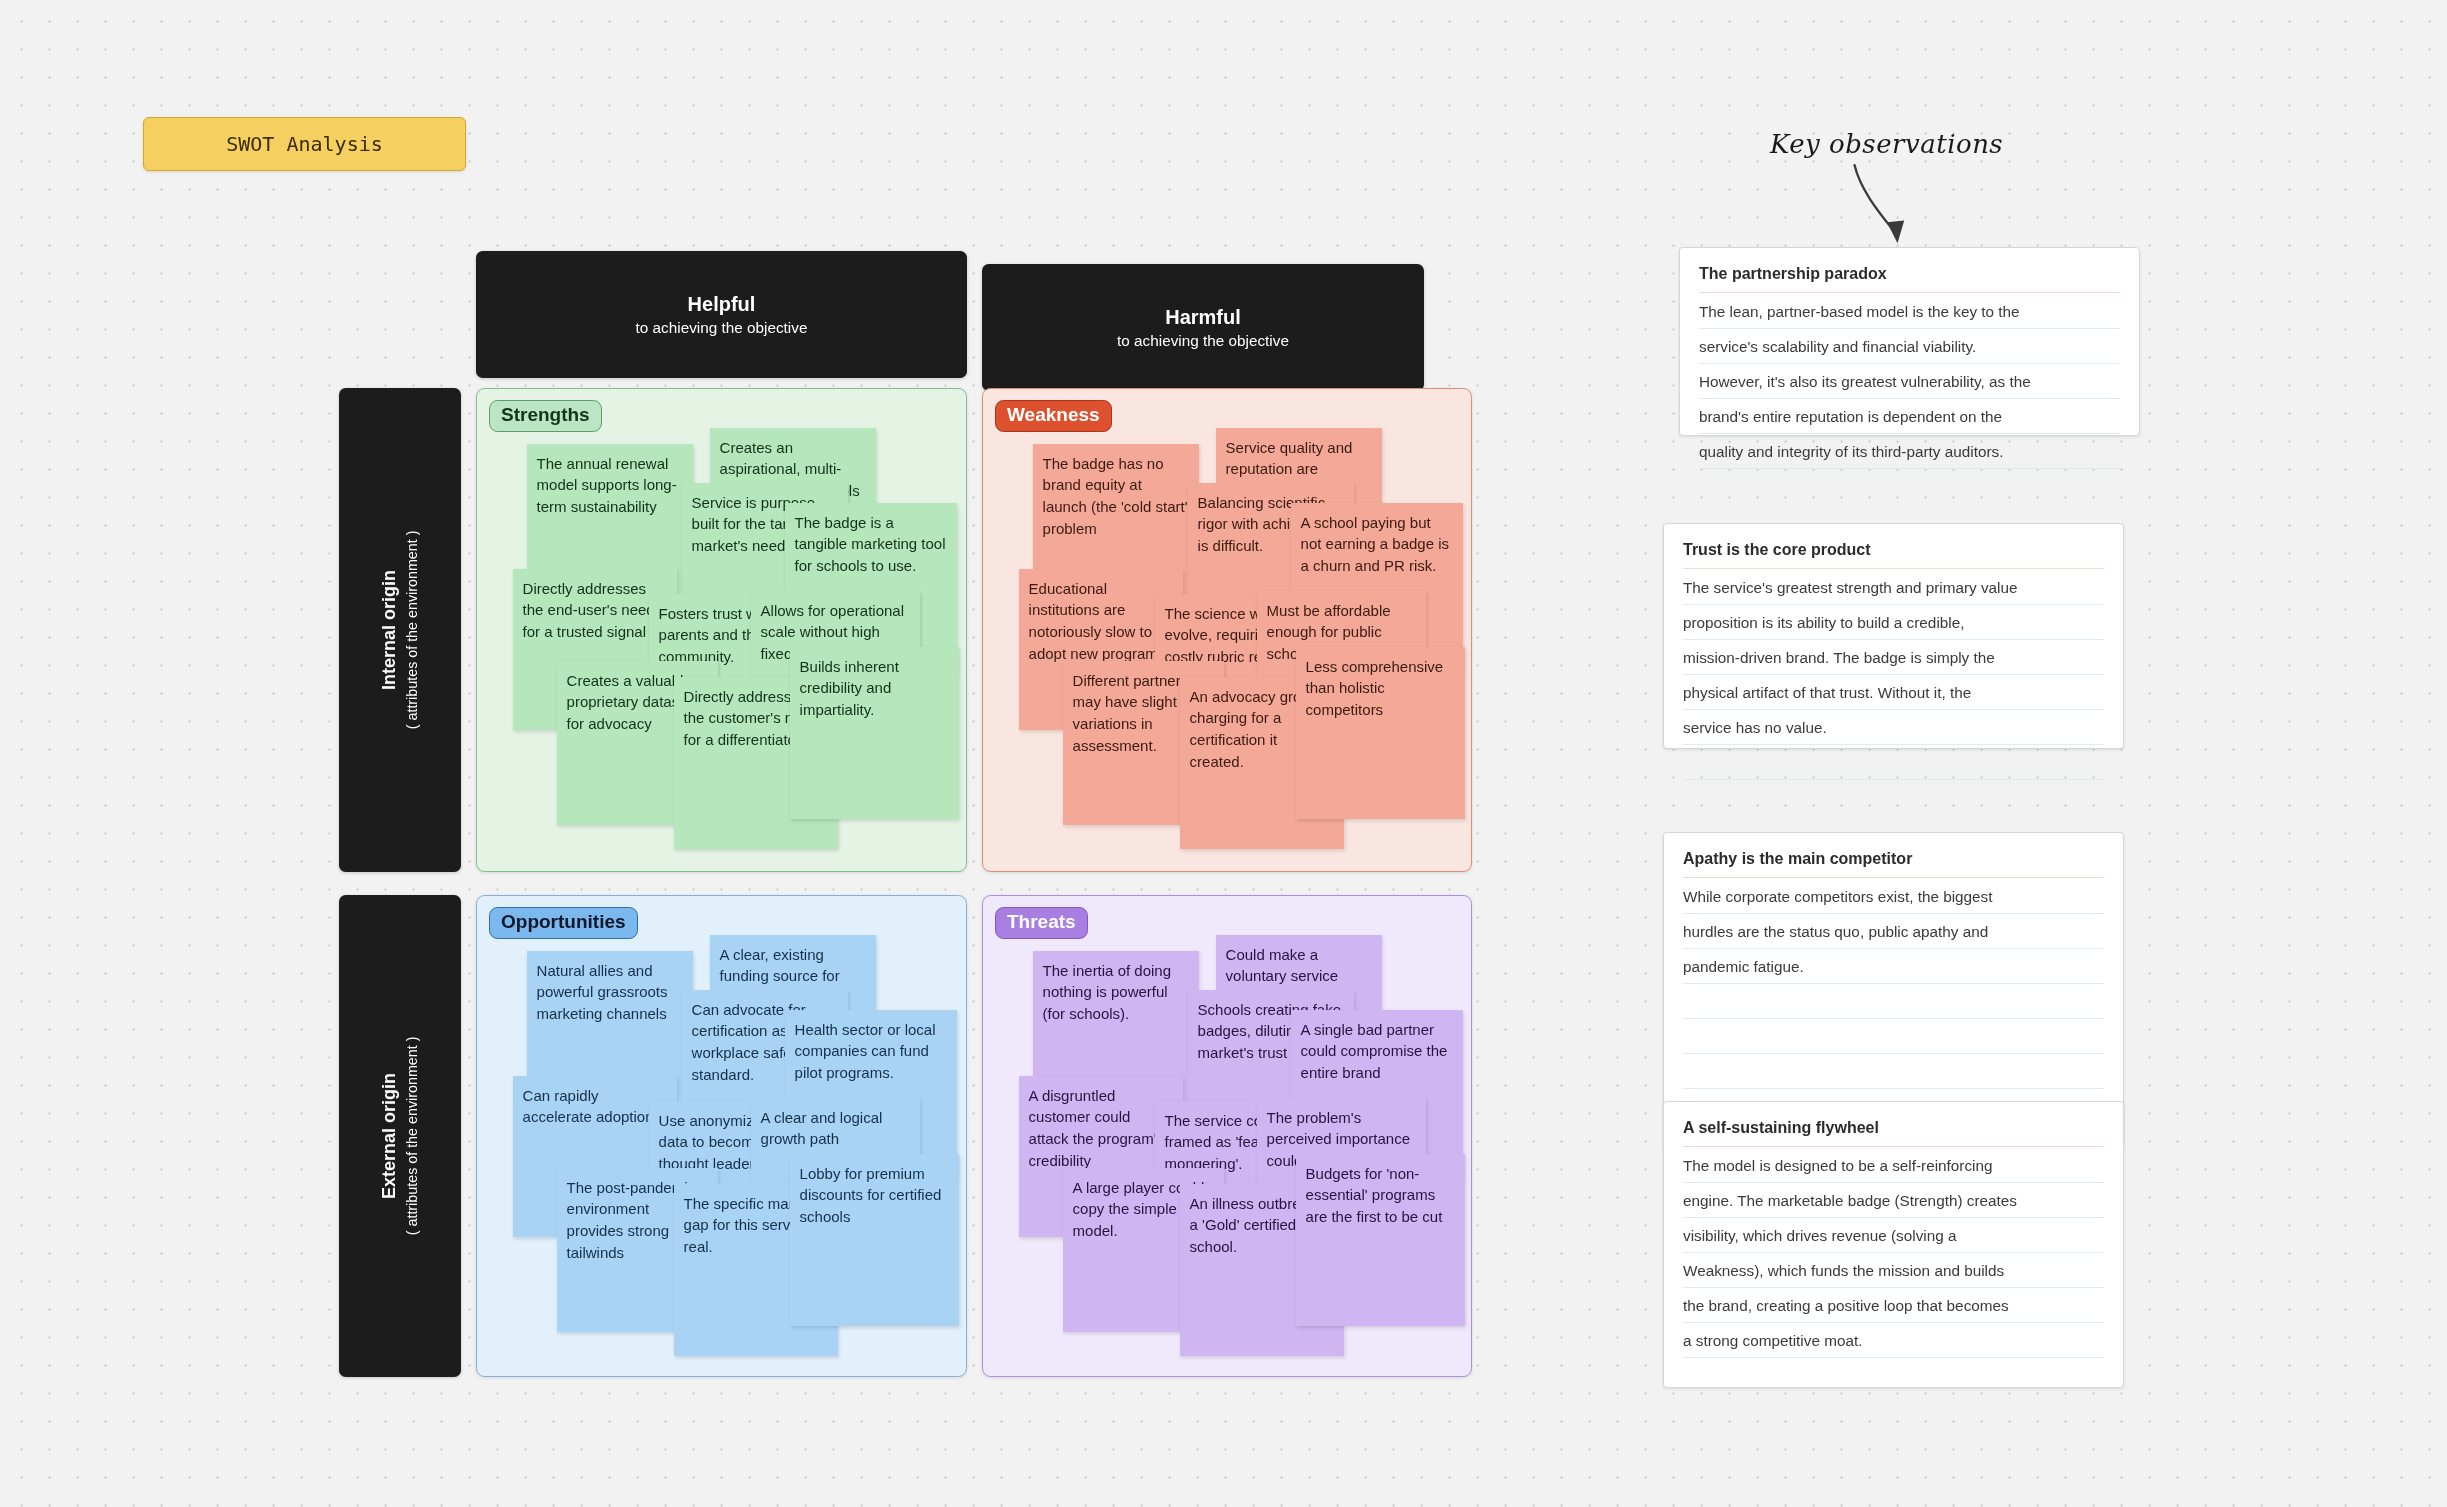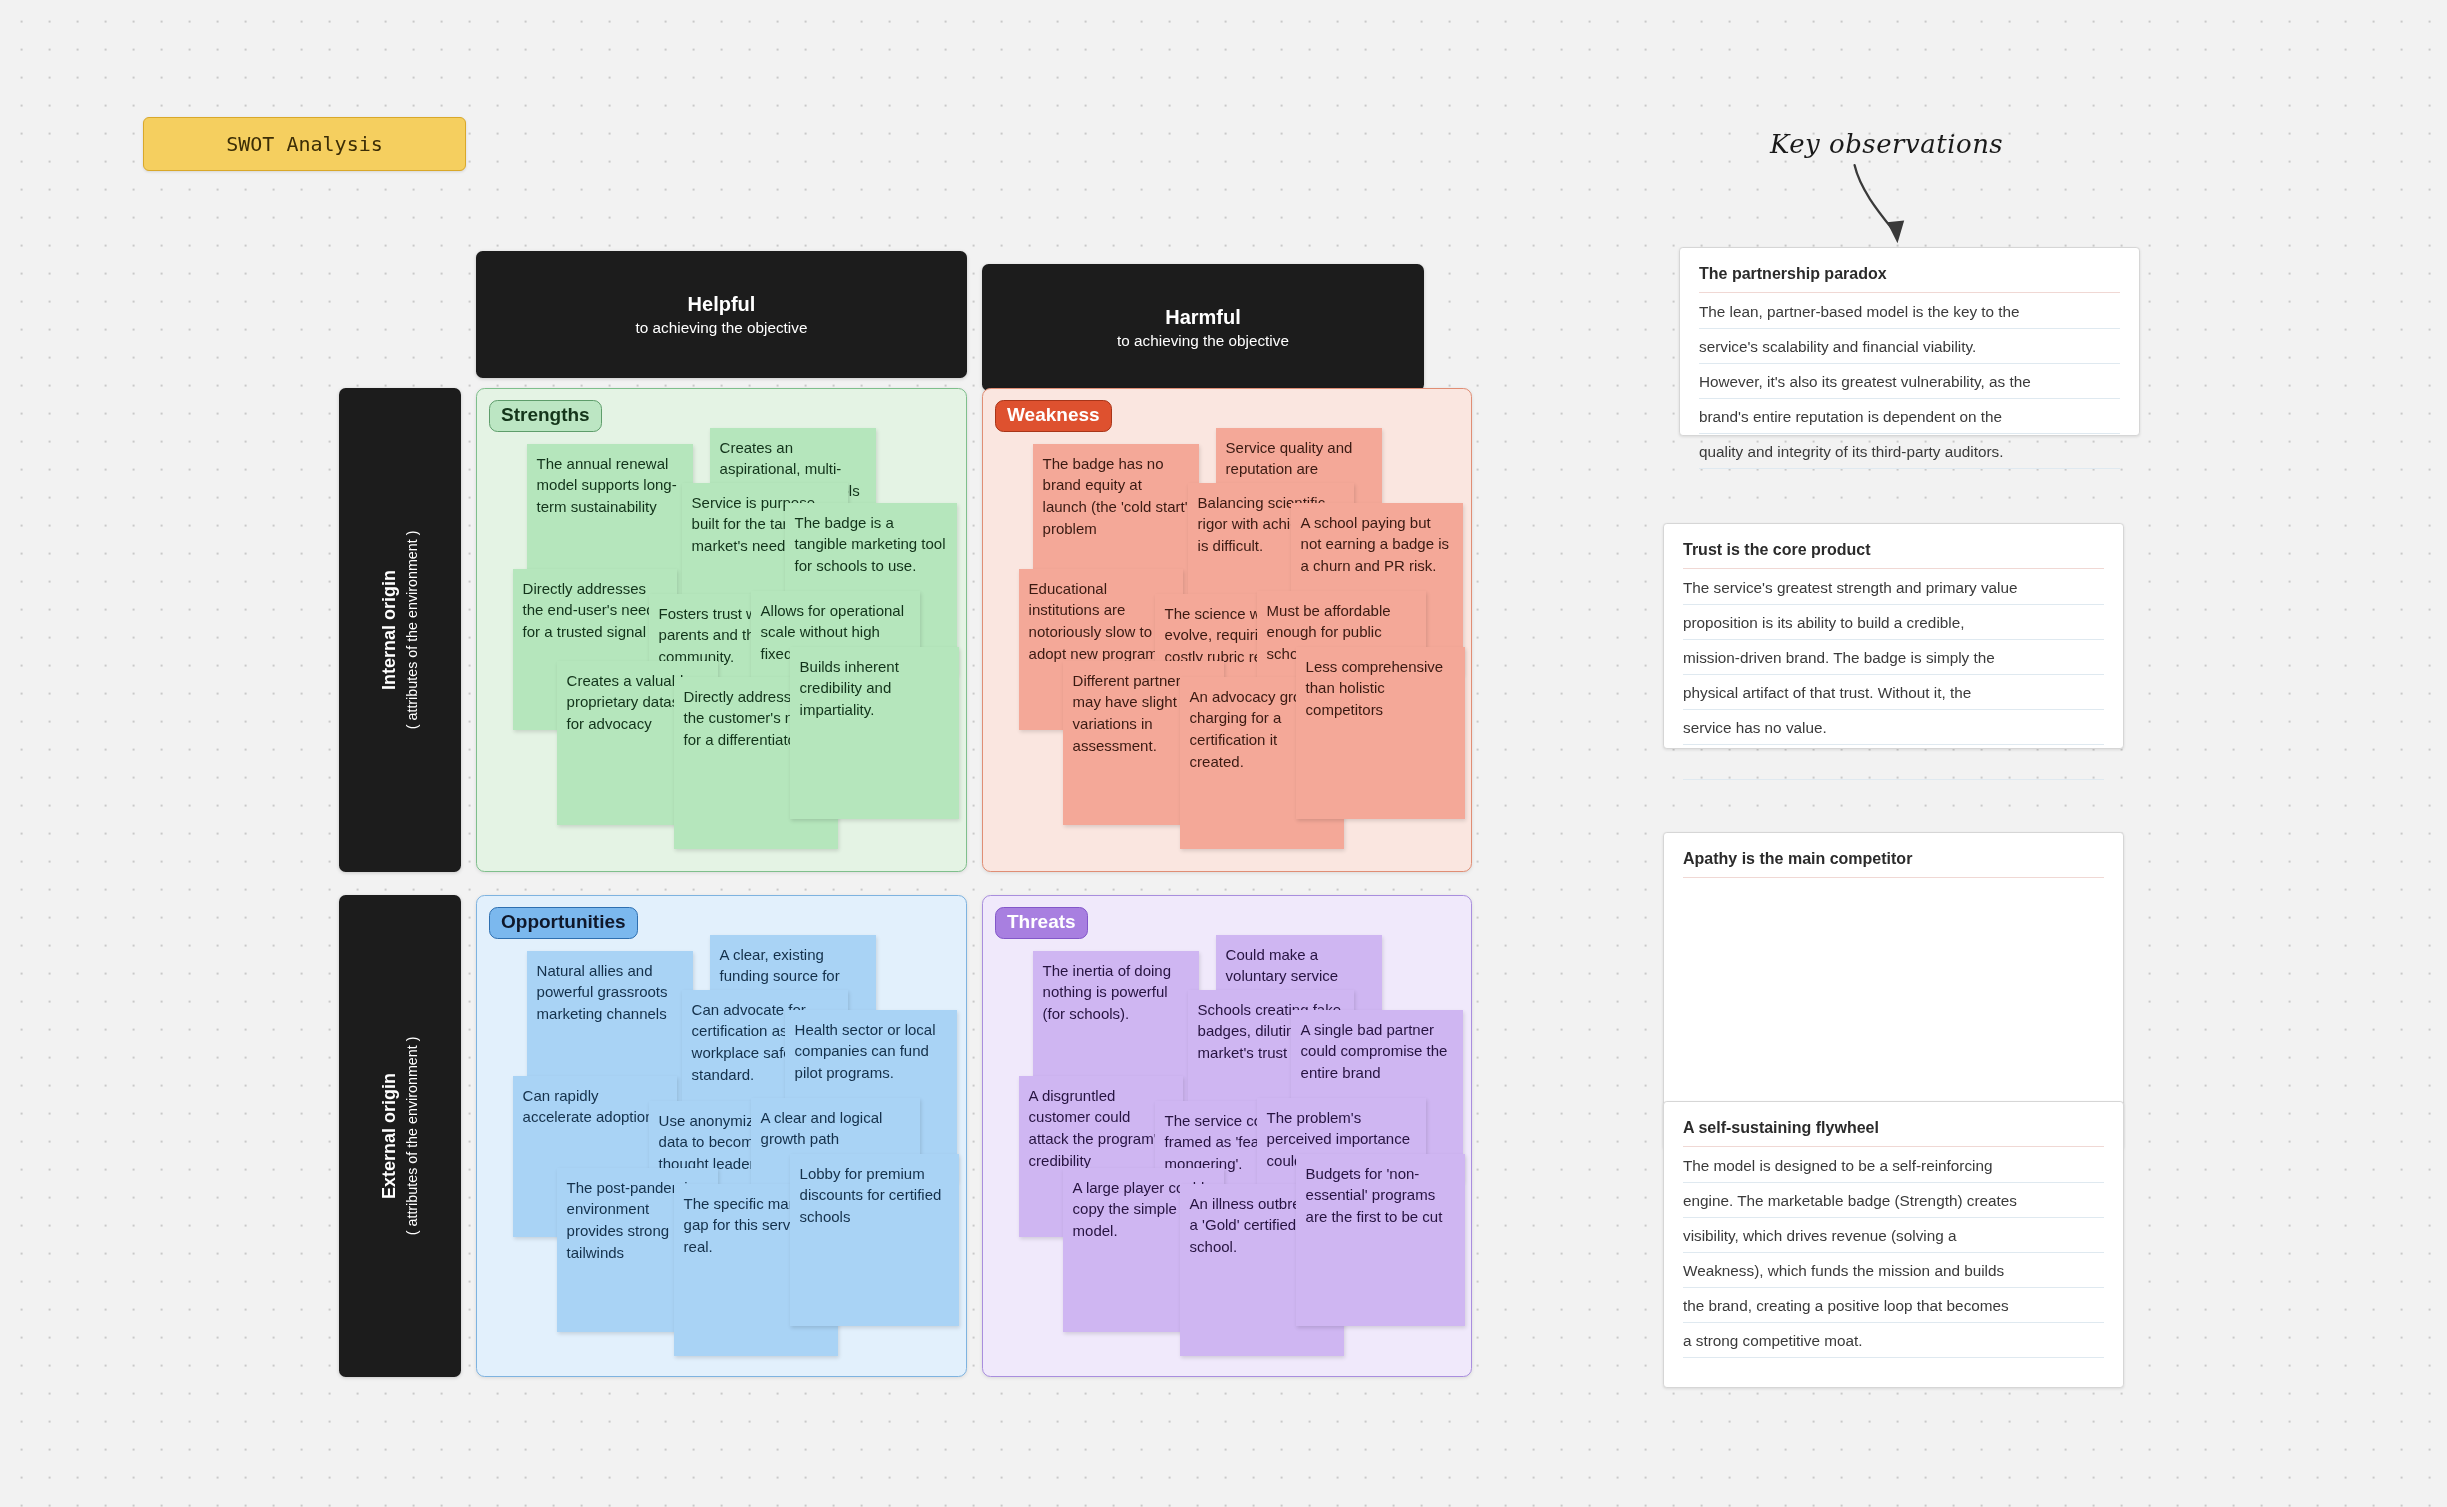--- a/index.html
+++ b/index.html
@@ -267,20 +267,28 @@
       <div class="obs-line">The service's greatest strength and primary value</div>
       <div class="obs-line">proposition is its ability to build a credible,</div>
       <div class="obs-line">mission-driven brand. The badge is simply the</div>
       <div class="obs-line">physical artifact of that trust. Without it, the</div>
       <div class="obs-line">service has no value.</div>
       <div class="obs-line"></div>
     </div>
 </div>
 <div class="obs-card" id="obs-card-2">
   <div class="obs-title">Apathy is the main competitor</div>
+  <div class="obs-body">
+      <div class="obs-line">While corporate competitors exist, the biggest</div>
+      <div class="obs-line">hurdles are the status quo, public apathy and</div>
+      <div class="obs-line">pandemic fatigue.</div>
+      <div class="obs-line"></div>
+      <div class="obs-line"></div>
+      <div class="obs-line"></div>
+    </div>
 </div>
 <div class="obs-card" id="obs-card-3">
   <div class="obs-title">A self-sustaining flywheel</div>
   <div class="obs-body">
       <div class="obs-line">The model is designed to be a self-reinforcing</div>
       <div class="obs-line">engine. The marketable badge (Strength) creates</div>
       <div class="obs-line">visibility, which drives revenue (solving a</div>
       <div class="obs-line">Weakness), which funds the mission and builds</div>
       <div class="obs-line">the brand, creating a positive loop that becomes</div>
       <div class="obs-line">a strong competitive moat.</div>

